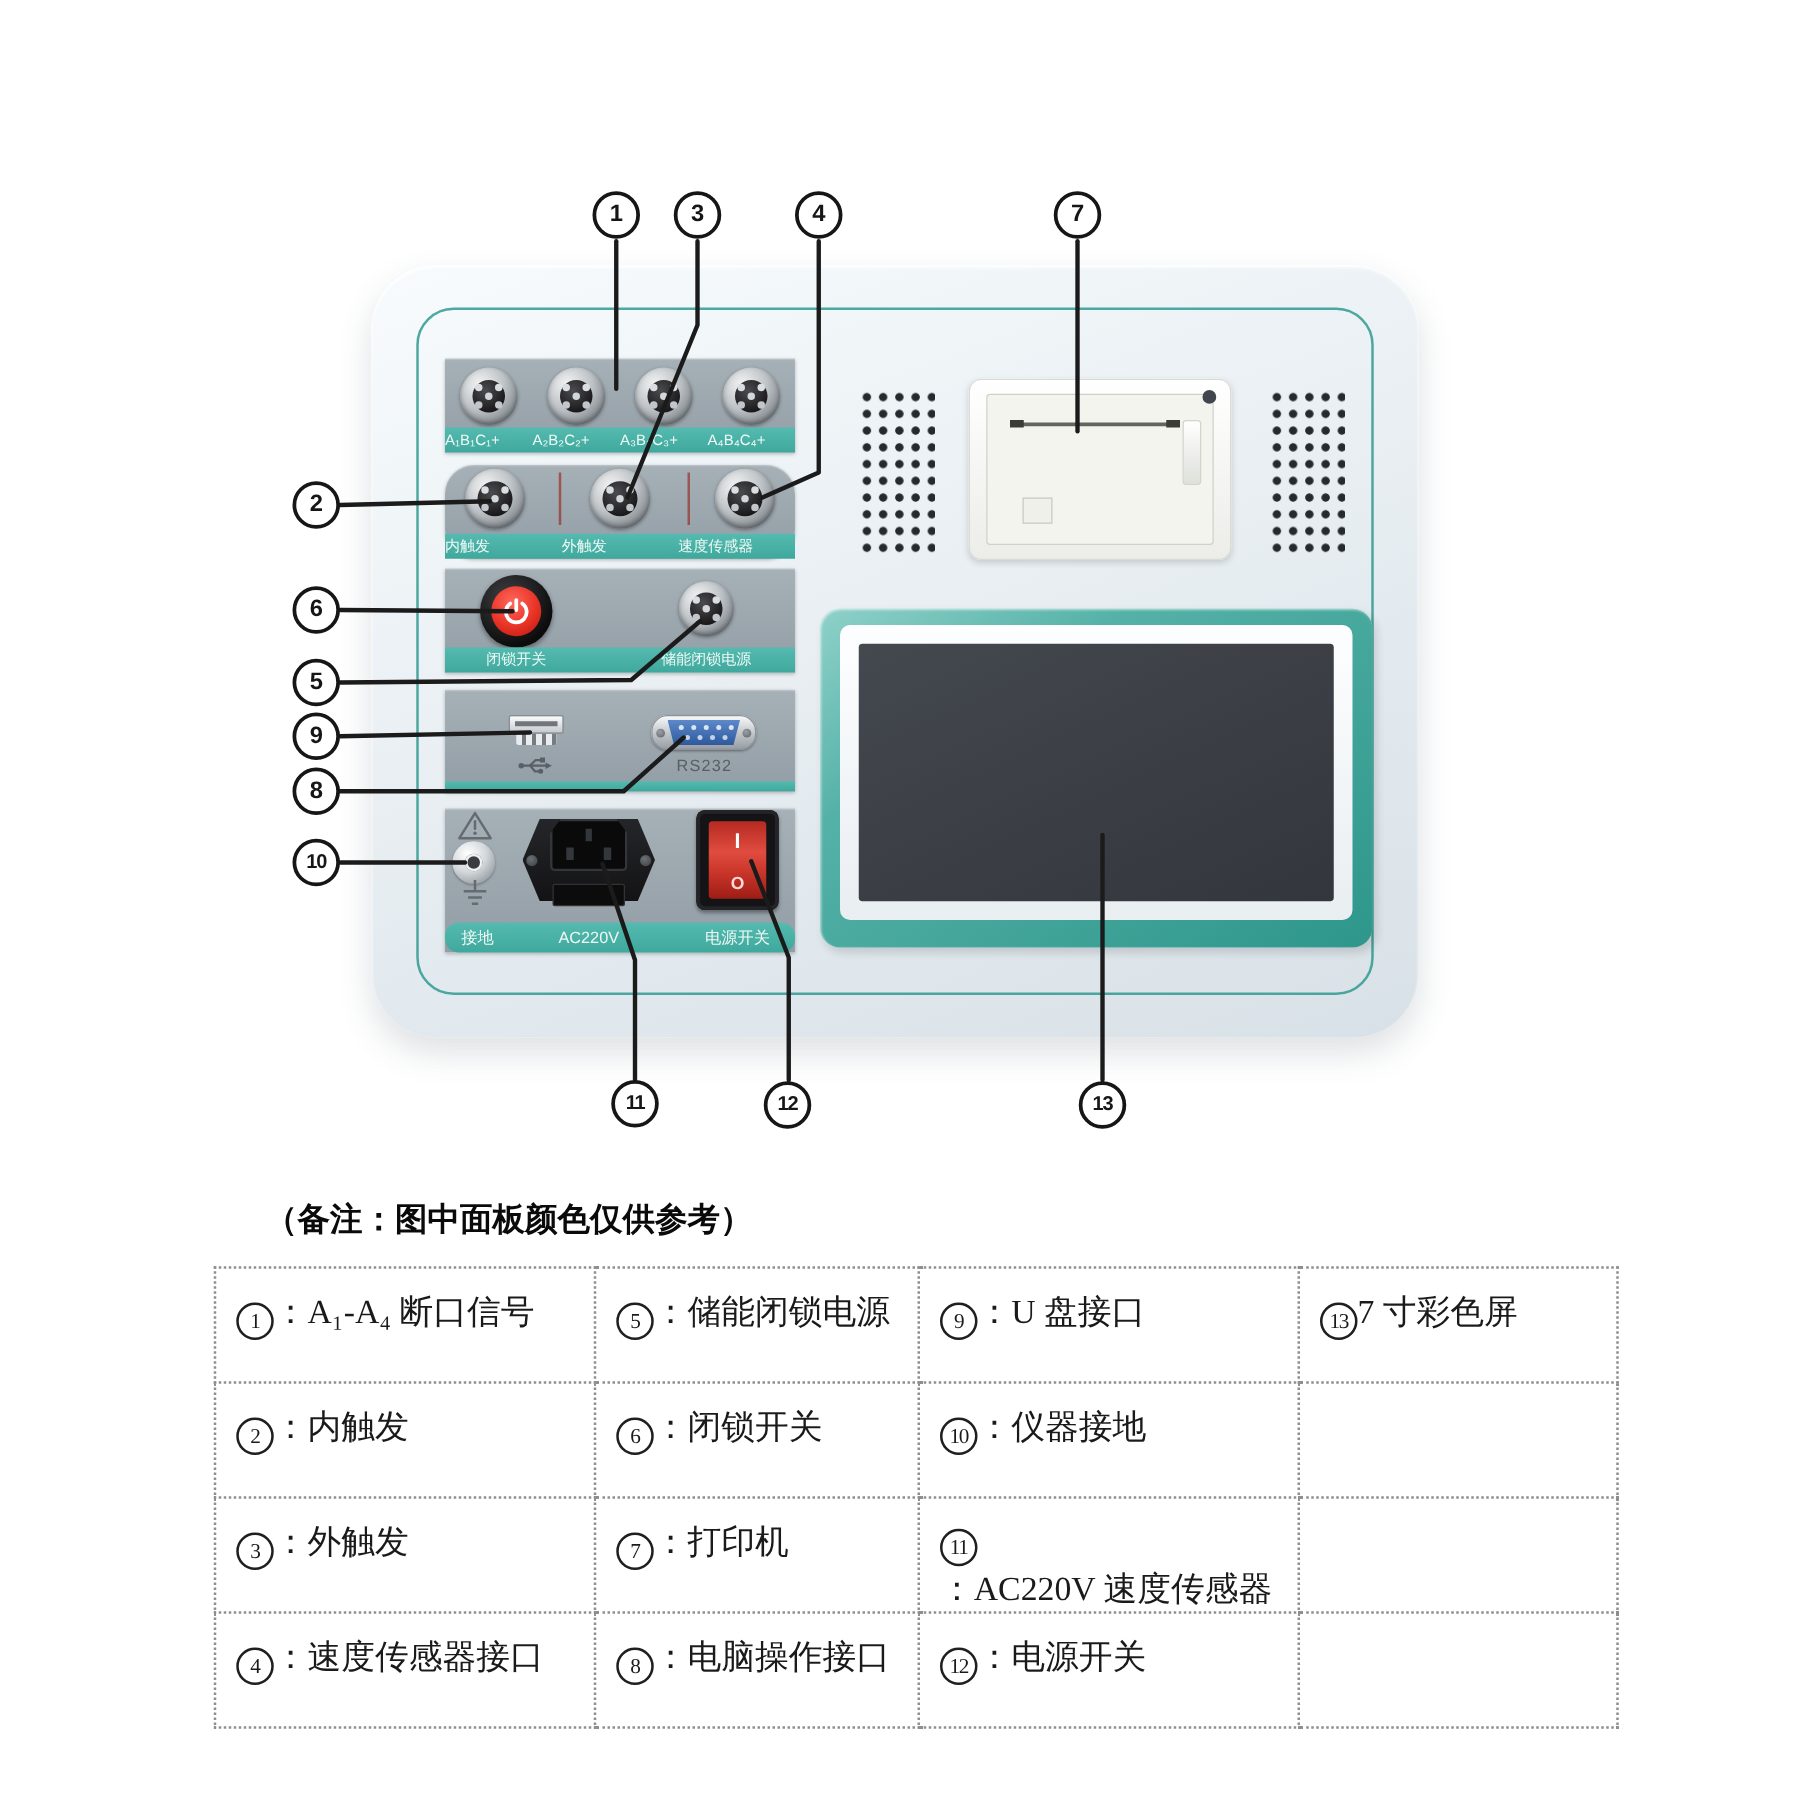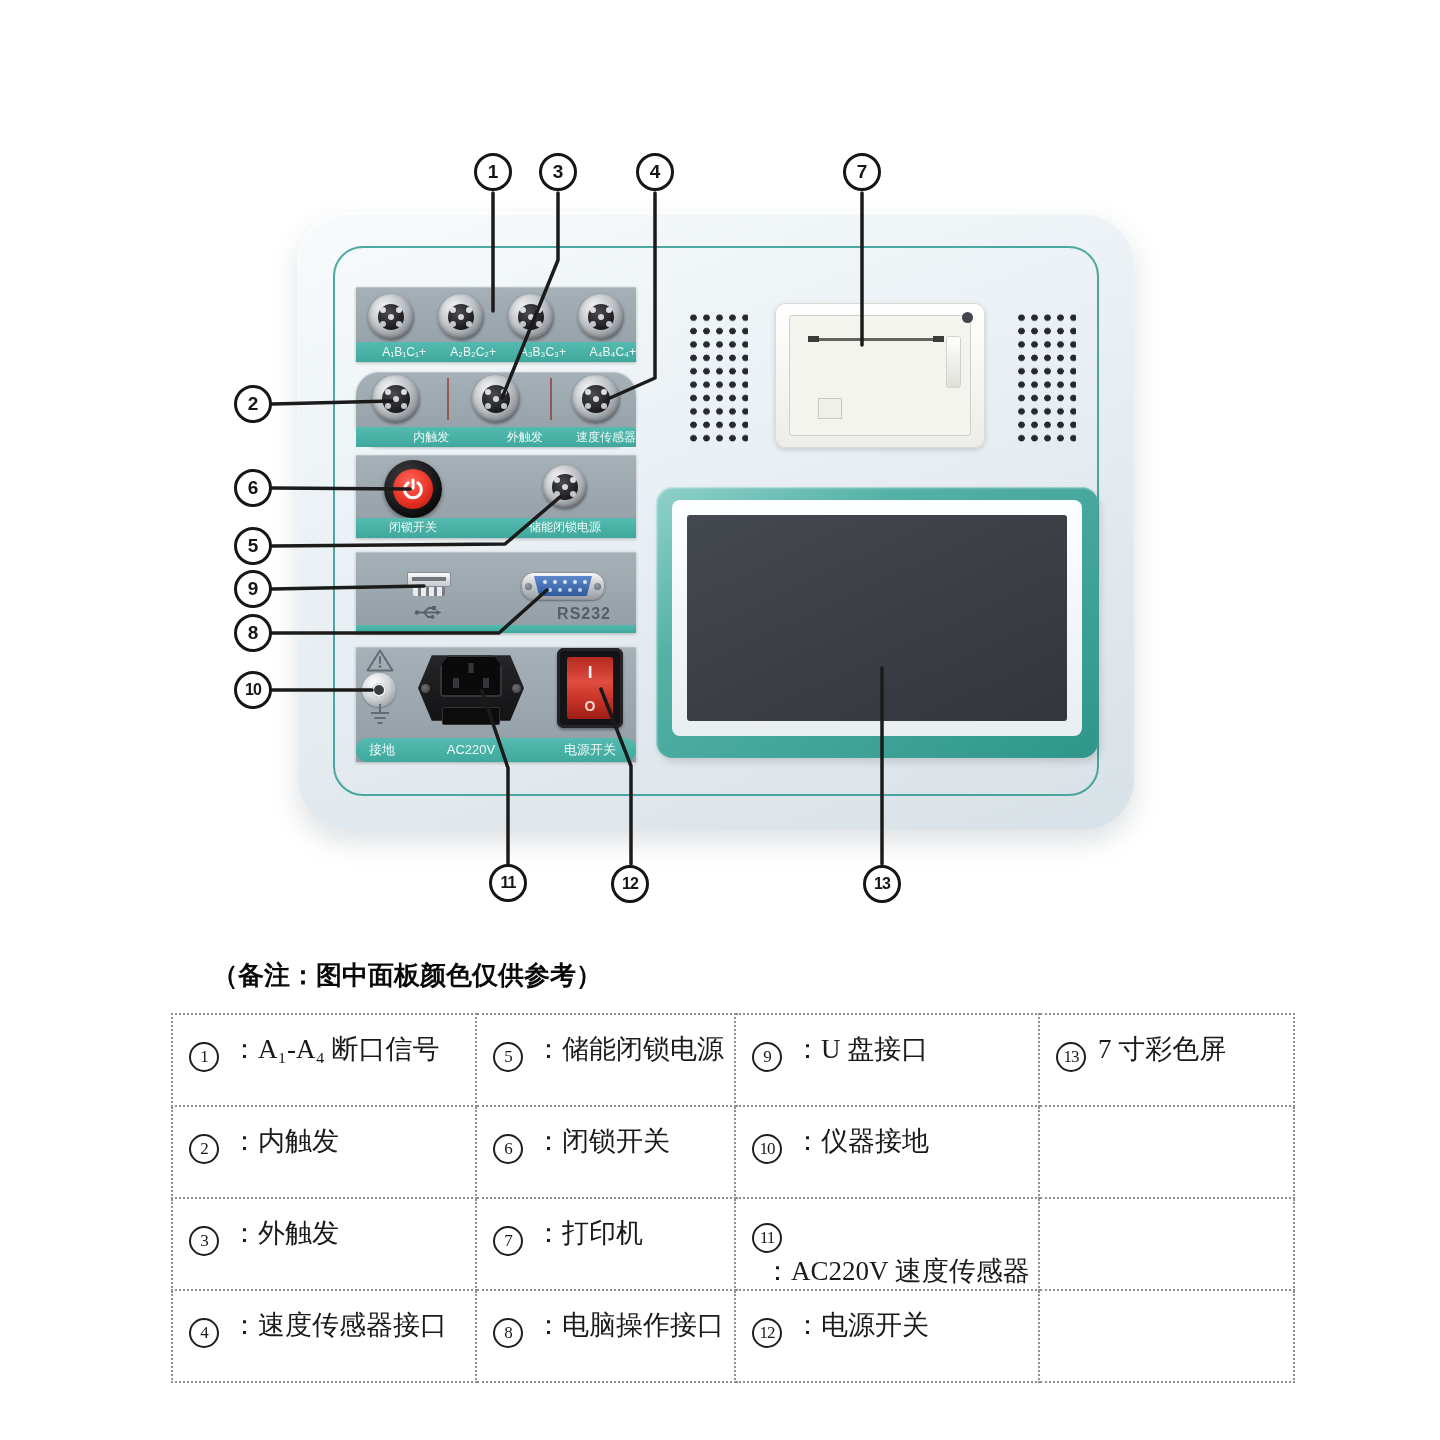--- a/index.html
+++ b/index.html
@@ -13,21 +13,21 @@
   .shell-line{position:absolute;left:36px;top:34px;right:36px;bottom:34px;
          border:2px solid #2f9a90;border-radius:30px;opacity:.85;}
 
   
   .pbox{position:absolute;left:356px;width:280px;z-index:2;
         background:linear-gradient(#a6b0b7,#929da5);
         box-shadow:0 1px 3px rgba(0,0,0,.25), inset 0 1px 1px rgba(255,255,255,.25);}
   .pstrip{position:absolute;left:0;right:0;bottom:0;
         background:linear-gradient(#55bab0,#3fa89c);color:#eef9f6;}
   .pstrip.flex{display:flex;align-items:center;}
-  .pstrip.flex span{flex:1;text-align:right;}
+  .pstrip.flex span{flex:1;text-align:left;}
   .lbl{font-size:12px;line-height:1;}
   .abs-lbl{position:absolute;bottom:5px;transform:translateX(-50%);white-space:nowrap;}
 
   
   .conn{position:absolute;border-radius:50%;
         background:radial-gradient(circle at 35% 30%,#f4f4f4,#bdc2c6 45%,#8c9297 72%,#6e747a);
         box-shadow:inset 0 -2px 4px rgba(0,0,0,.35),0 1px 3px rgba(0,0,0,.35);}
   .conn::before{content:'';position:absolute;inset:21%;border-radius:50%;
         background:radial-gradient(circle at 40% 33%,#4c4c4e,#1a1a1c 72%);}
   .conn i{position:absolute;left:50%;top:50%;width:6px;height:6px;margin:-3px;border-radius:50%;
@@ -59,22 +59,22 @@
        display:flex;align-items:center;justify-content:center;}
   .db9-screw{position:absolute;top:50%;width:7px;height:7px;margin-top:-3.5px;border-radius:50%;
        background:radial-gradient(circle at 40% 35%,#9aa0a6,#5c6268);}
   .db9-screw.l{left:4px}.db9-screw.r{right:4px}
   .db9-insert{width:58px;height:20px;position:relative;
        background:linear-gradient(#5d88c9,#2e599d);
        clip-path:polygon(0 0,100% 0,91% 100%,9% 100%);}
   .db9-pins{position:absolute;left:9px;top:4px;width:4px;height:4px;border-radius:50%;background:#d8e5f3;
        box-shadow:10px 0 #d8e5f3,20px 0 #d8e5f3,30px 0 #d8e5f3,40px 0 #d8e5f3,
                   5px 8px #c2d3e7,15px 8px #c2d3e7,25px 8px #c2d3e7,35px 8px #c2d3e7;}
-  .rs232-lbl{position:absolute;left:160px;top:53px;width:95px;text-align:right;
-       color:#575e64;font-size:16px;font-weight:bold;letter-spacing:1px;}
+  .rs232-lbl{position:absolute;left:160px;top:53px;width:95px;text-align:center;
+       color:#575e64;font-size:13px;font-weight:normal;letter-spacing:1px;}
 
   
   .warn-tri{position:absolute;left:9px;top:1px;}
   .gnd{position:absolute;left:6px;top:26px;width:34px;height:34px;border-radius:50%;
        background:radial-gradient(circle at 36% 30%,#ffffff,#d4d8db 45%,#9aa0a5 80%,#868c92);
        box-shadow:0 1px 2px rgba(0,0,0,.3);}
   .gnd::before{content:'';position:absolute;inset:10px;border-radius:50%;
        background:radial-gradient(circle,#393d41 42%,#6b7177);box-shadow:inset 0 0 0 2px #eef0f2;}
   .gnd-sym{position:absolute;left:11px;top:57px;}
 
@@ -144,21 +144,21 @@
   
   .note{position:absolute;left:212px;top:958px;font-size:26px;font-weight:bold;color:#0a0a0a;}
   .legend{position:absolute;left:171px;top:1013px;width:1122px;height:307px;border-collapse:collapse;
        table-layout:fixed;font-family:"Liberation Serif","DejaVu Serif","DejaVu Sans",serif;
        font-size:27px;color:#1a1a1a;}
   .legend td{border:2px dotted #8f8f8f;vertical-align:top;padding:16px 6px 0 16px;height:74px;}
   .cell-num{display:inline-flex;align-items:center;justify-content:center;width:30px;height:30px;
        border:2px solid #1f1f1f;border-radius:50%;font-size:17px;box-sizing:border-box;
        vertical-align:-4px;letter-spacing:-1px;}
   .cell-num:empty{display:none;}
-  .cell-text{white-space:nowrap;margin-left:12px;}
+  .cell-text{white-space:nowrap;}
 </style>
 </head>
 <body>
 
 <div class="stage">
 
   <div class="shell">
     <div class="shell-line"></div>
   </div>
 

